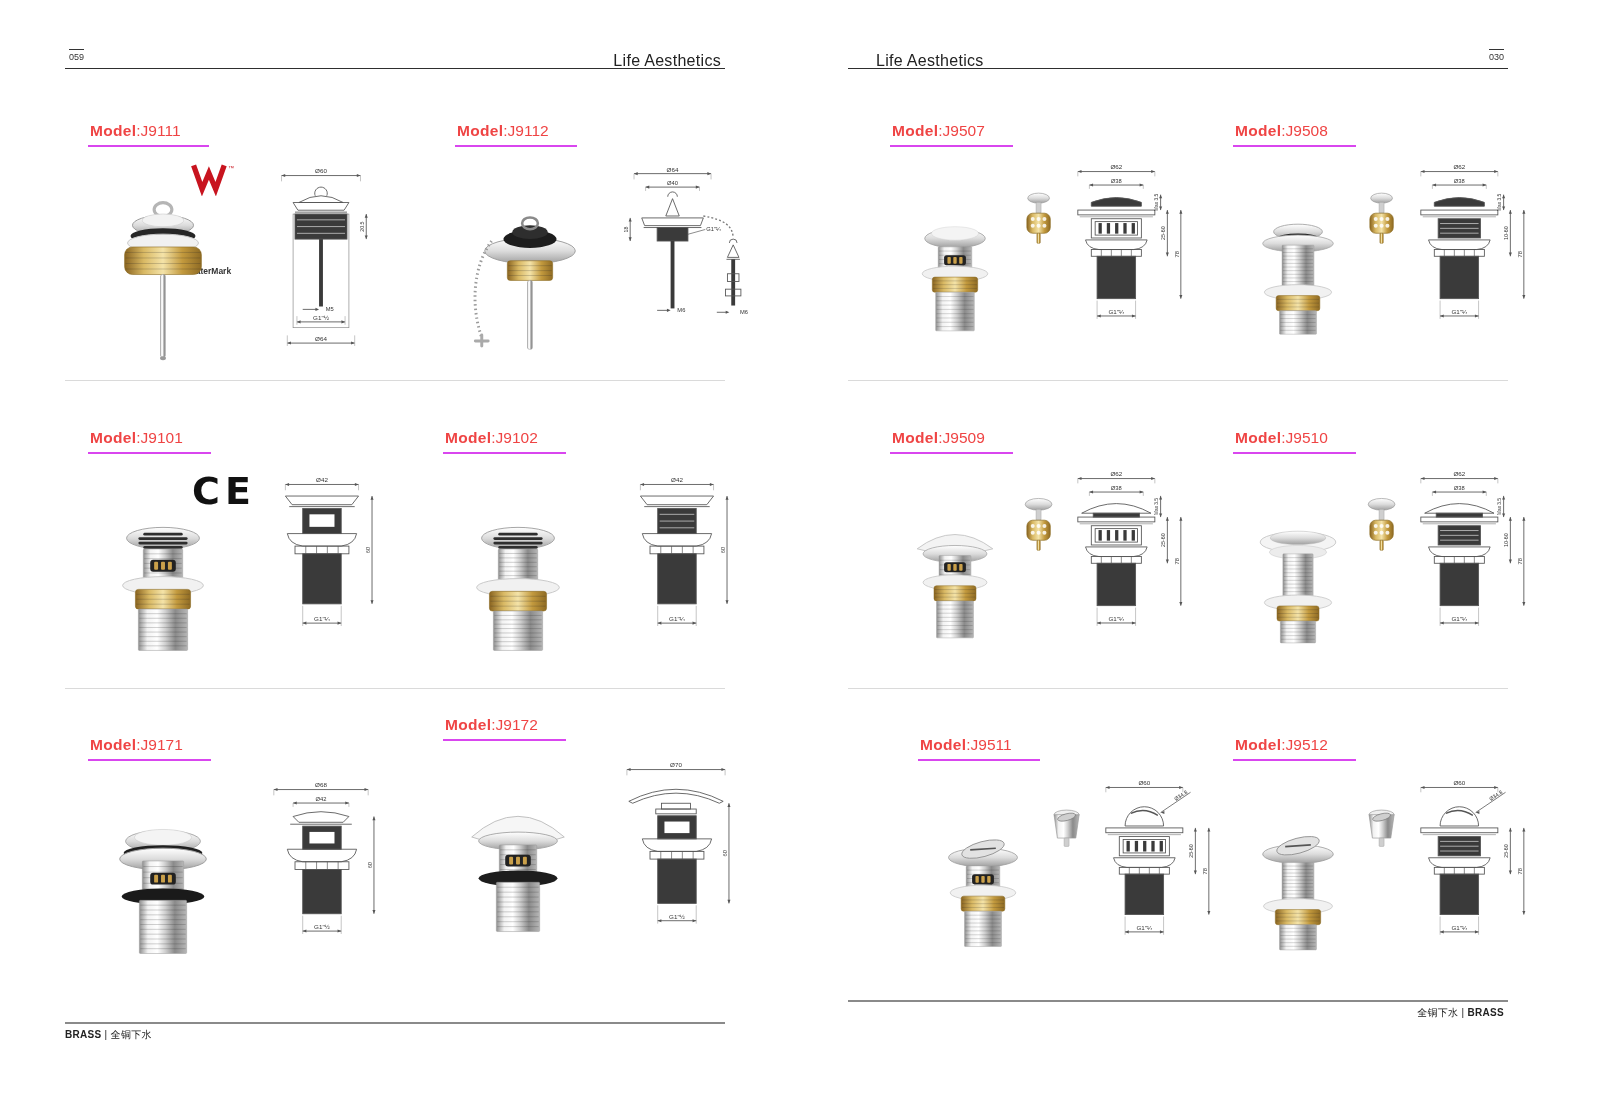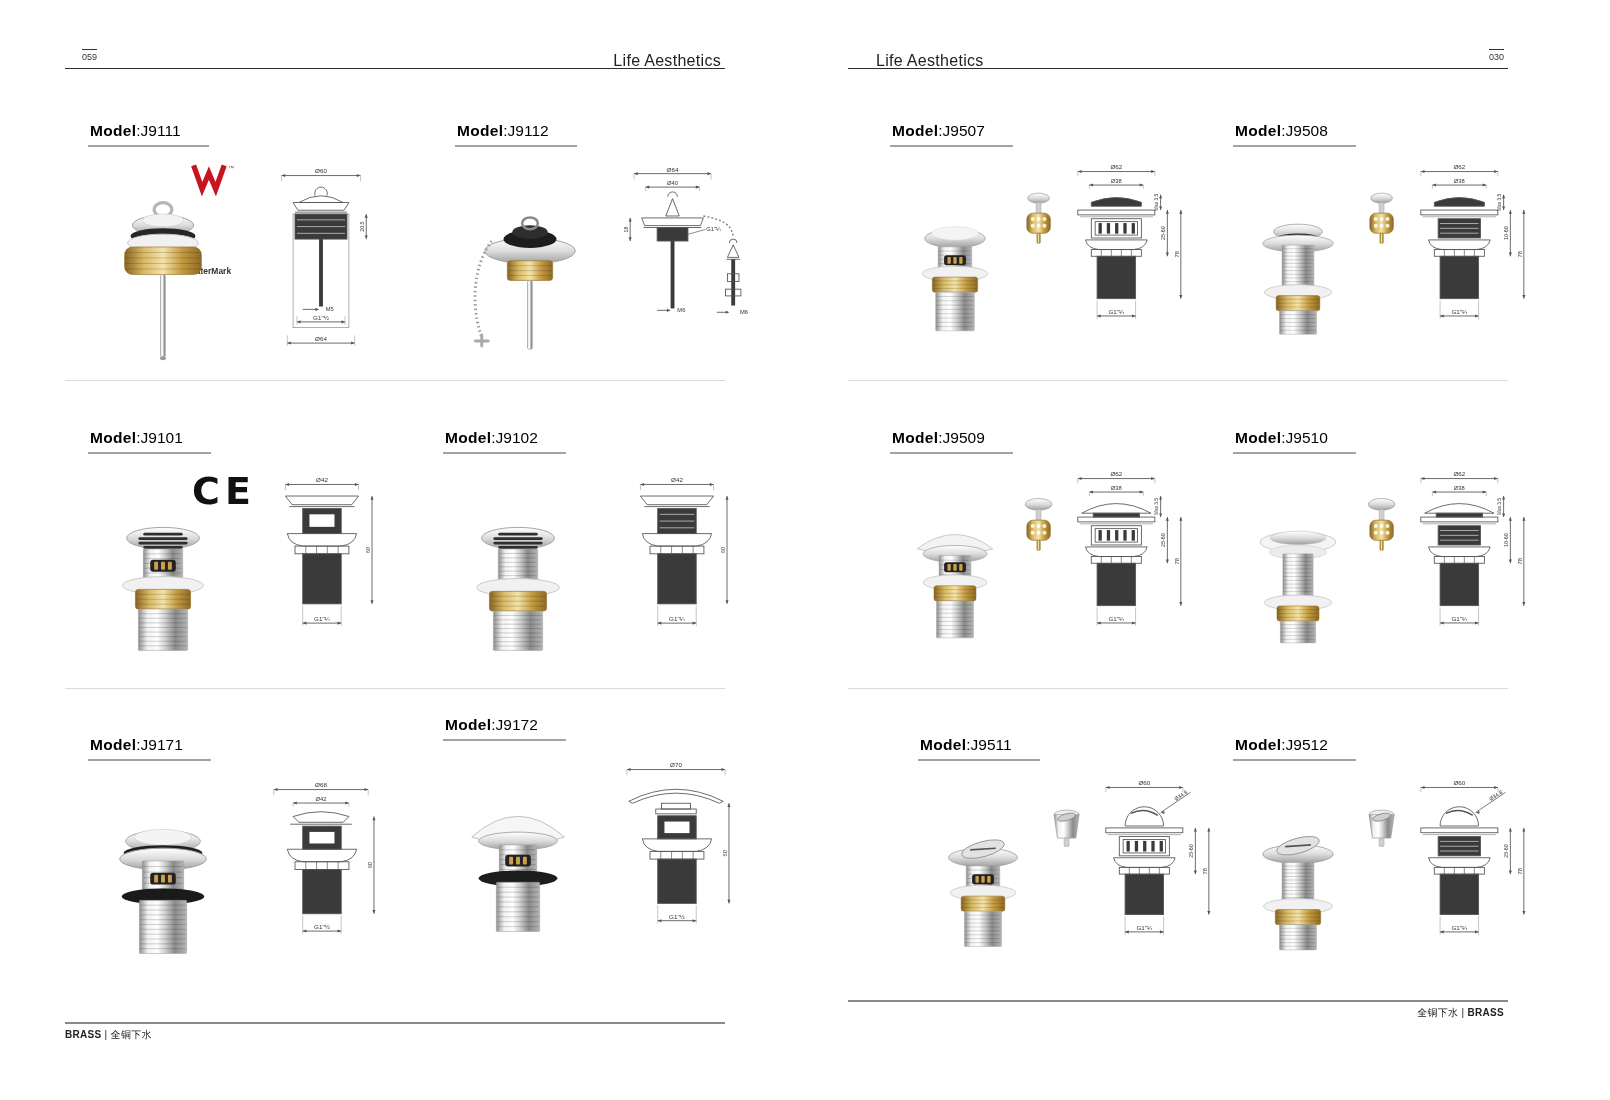--- a/index.html
+++ b/index.html
@@ -1,37 +1,37 @@
 <!DOCTYPE html>
 <html><head>
 <meta charset="utf-8">
 <style>
   html,body{margin:0;padding:0;background:#fff;}
   body{width:1610px;height:1100px;position:relative;font-family:"Liberation Sans",sans-serif;color:#222;overflow:hidden;}
   .page{position:absolute;top:0;height:1100px;width:660px;}
   #page-0{left:65px;}
   #page-1{left:848px;}
   .pgnum{position:absolute;top:49px;font-size:9px;color:#333;border-top:1.2px solid #333;padding-top:2px;}
-  .page-left .pgnum{left:17px;}
+  .page-left .pgnum{left:4px;}
   .page-right .pgnum{right:4px;}
   .brand{position:absolute;top:52px;font-size:16px;color:#222;letter-spacing:.3px;margin-left:28px;}
   .page-left .brand{right:4px;}
   .page-right .brand{left:0;}
   .rule{position:absolute;top:68px;left:0;right:0;border-top:1.5px solid #2e2e2e;}
   .divider{position:absolute;left:0;right:0;border-top:1px solid #dadada;}
   .d1{top:380px;}.d2{top:688px;}
   .footline{position:absolute;left:0;right:0;border-top:2px solid #8a8a8a;}
   .page-left .footline{top:1022px;}
   .page-right .footline{top:1000px;}
   .foottext{position:absolute;font-size:10px;color:#222;letter-spacing:.3px;}
   .page-left .foottext{left:0;top:1028px;}
   .page-right .foottext{right:4px;top:1006px;}
   .foottext .b{font-weight:bold;}
   .cell{position:absolute;width:305px;height:262px;}
-  .title{position:absolute;left:0;top:0;font-size:15.5px;color:#000000;border-bottom:2px solid #a3a3a3;padding:0 28px 5px 2px;white-space:nowrap;}
+  .title{position:absolute;left:0;top:0;font-size:15.5px;color:#ef4444;border-bottom:2px solid #d946ef;padding:0 28px 5px 2px;white-space:nowrap;}
   .title .b{font-weight:bold;letter-spacing:.3px;}
   .photo,.drawing,.part{position:absolute;}
   .badge-wm{position:absolute;left:97px;top:40px;}
   .wm-label{position:absolute;left:100px;top:144px;font-size:8.5px;font-weight:bold;color:#333;}
   .badge-ce{position:absolute;left:104px;top:40px;font-size:38px;font-weight:bold;letter-spacing:5px;color:#111;font-family:"DejaVu Sans",sans-serif;}
 </style>
 </head>
 <body>
 
 <div>

